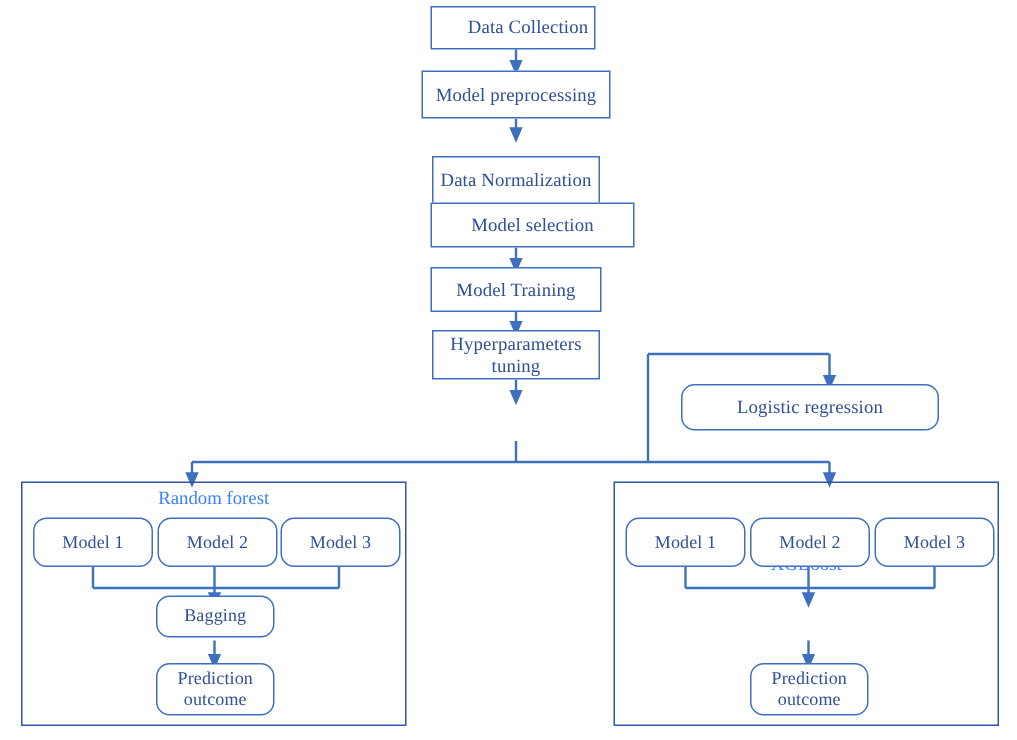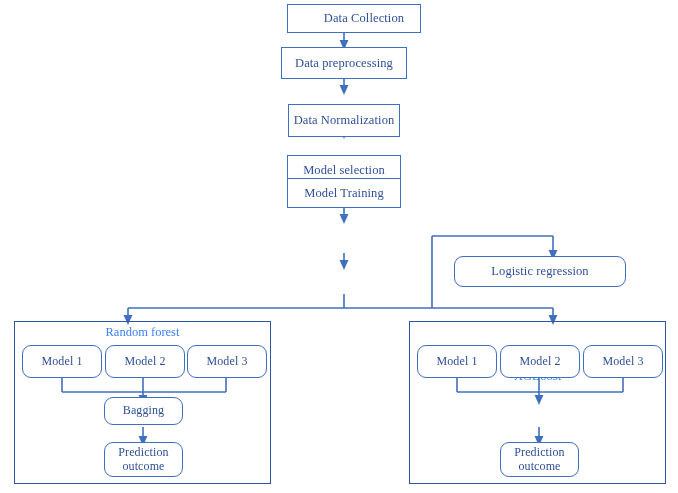--- a/index.html
+++ b/index.html
@@ -95,30 +95,31 @@
 
       <line x1="457" y1="378" x2="457" y2="392"></line>
       <line x1="539" y1="378" x2="539" y2="392"></line>
       <line x1="623" y1="378" x2="623" y2="392"></line>
       <line x1="457" y1="392" x2="623" y2="392"></line>
       <line x1="539" y1="392" x2="539" y2="400" marker-end="url(#ah)"></line>
       <line x1="539" y1="427" x2="539" y2="441" marker-end="url(#ah)"></line>
     </g>
   </svg>
 
-  <div class="node" style="left:287px;top:4px;width:134px;height:29px;padding-left:20px;">Data Collection</div>
+  <div class="node" style="left:287px;top:4px;width:110px;height:29px;padding-left:20px;">Data Collection</div>
 
-  <div class="node" style="left:281px;top:47px;width:126px;height:32px;">Data preprocessing</div>
+  <div class="node" style="left:281px;top:47px;width:126px;height:32px;">Model preprocessing</div>
 
   <div class="node" style="left:288px;top:104px;width:112px;height:33px;">Data Normalization</div>
 
-  <div class="node" style="left:287px;top:135px;width:114px;height:30px;margin-top:20px;">Model selection</div>
+  <div class="node" style="left:287px;top:135px;width:136px;height:30px;">Model selection</div>
 
   <div class="node" style="left:287px;top:178px;width:114px;height:30px;">Model Training</div>
 
+  <div class="node" style="left:288px;top:220px;width:112px;height:33px;">Hyperparameters tuning</div>
 
 
   <div class="node rounded" style="left:454px;top:256px;width:172px;height:31px;">Logistic regression</div>
 
   <div class="group" style="left:14px;top:321px;width:257px;height:163px;"></div>
   <div class="group-title" style="left:14px;top:325px;width:257px;">Random forest</div>
 
   <div class="node rounded small" style="left:22px;top:345px;width:80px;height:33px;">Model 1</div>
   <div class="node rounded small" style="left:105px;top:345px;width:80px;height:33px;">Model 2</div>
   <div class="node rounded small" style="left:187px;top:345px;width:80px;height:33px;">Model 3</div>

